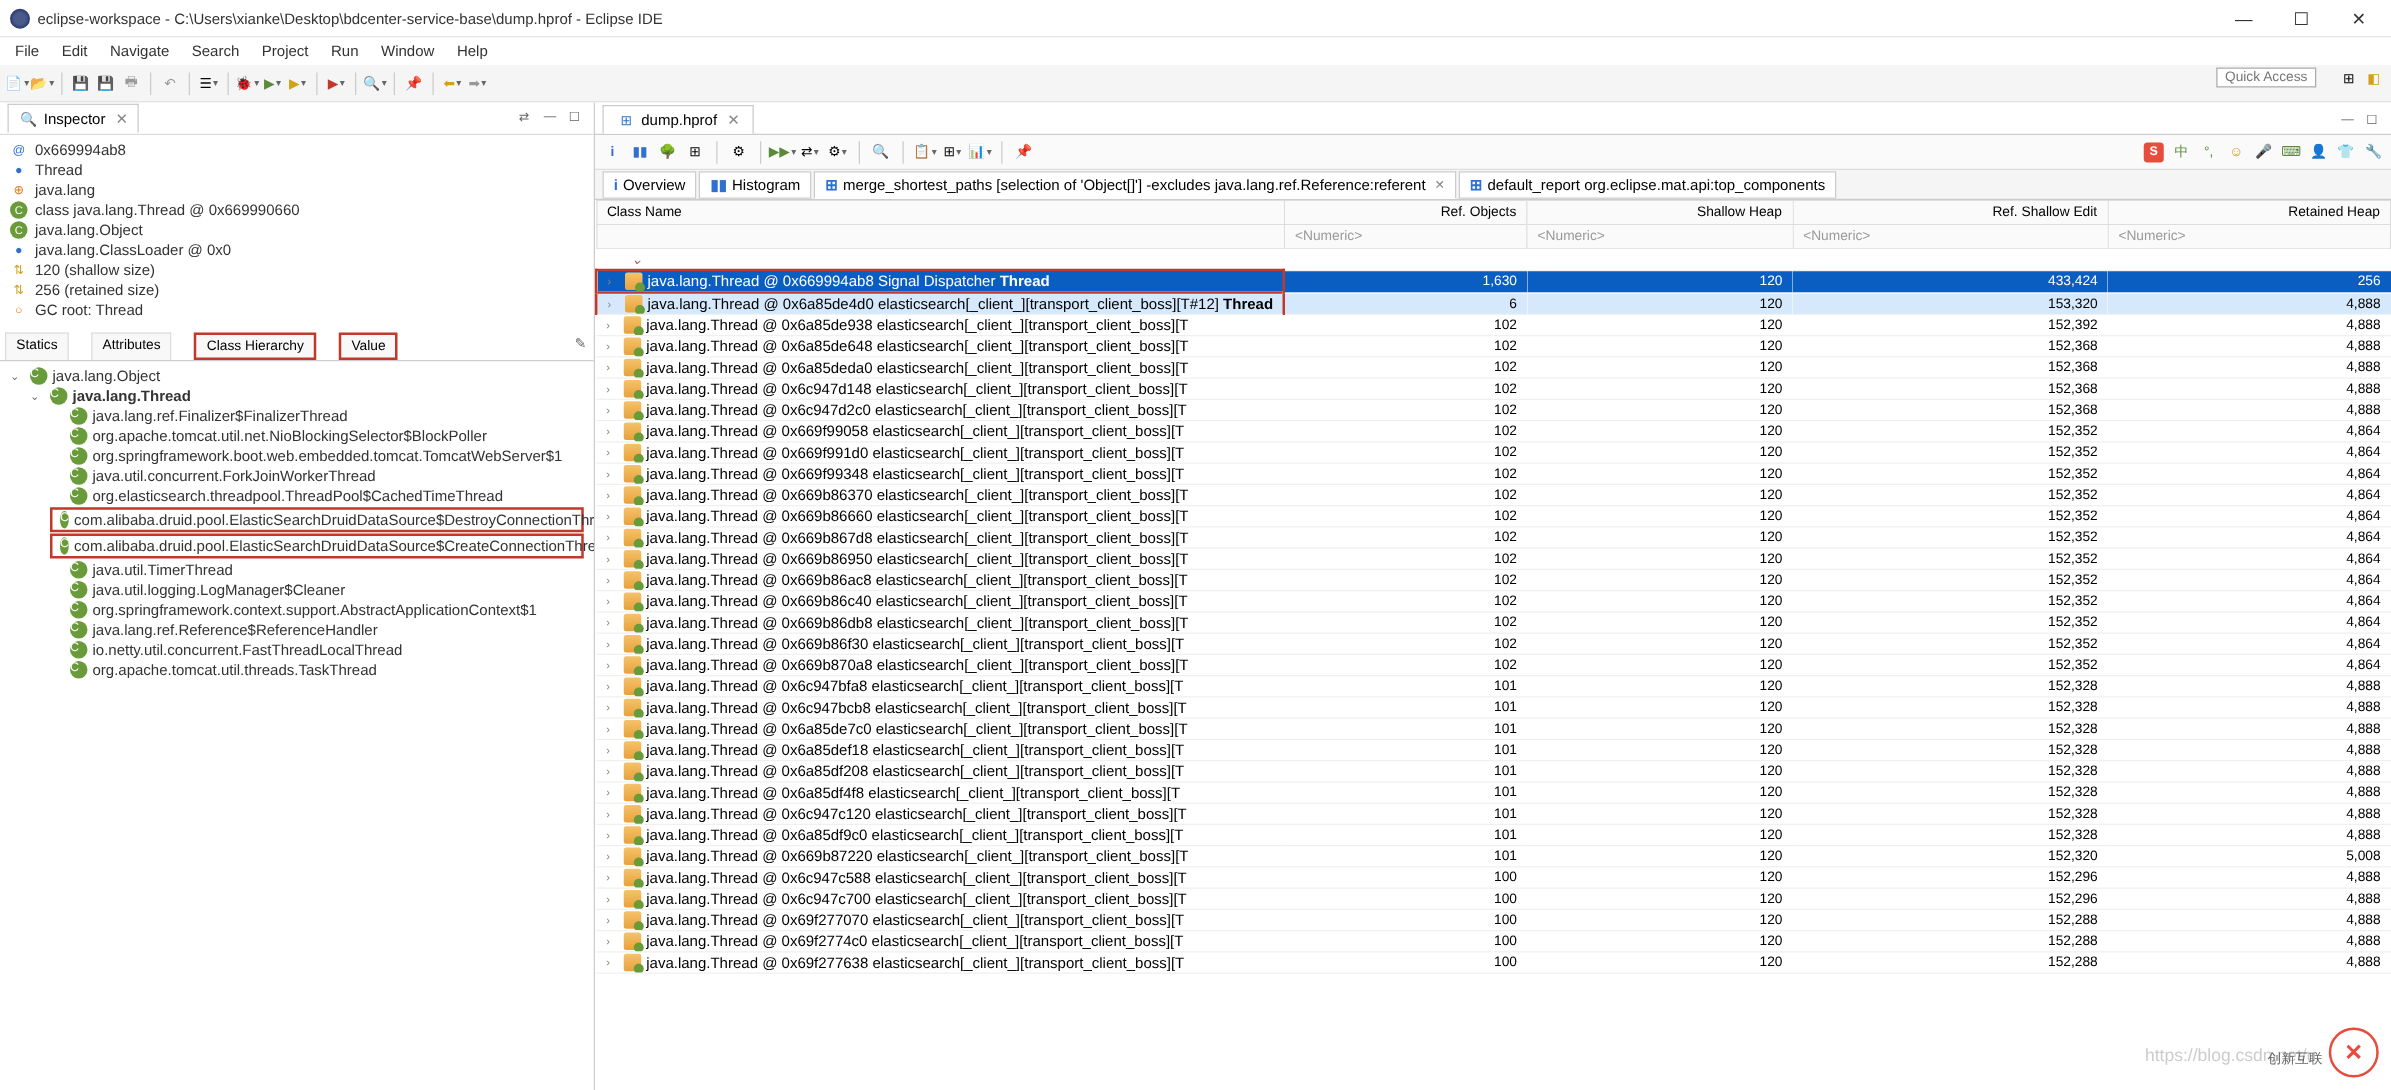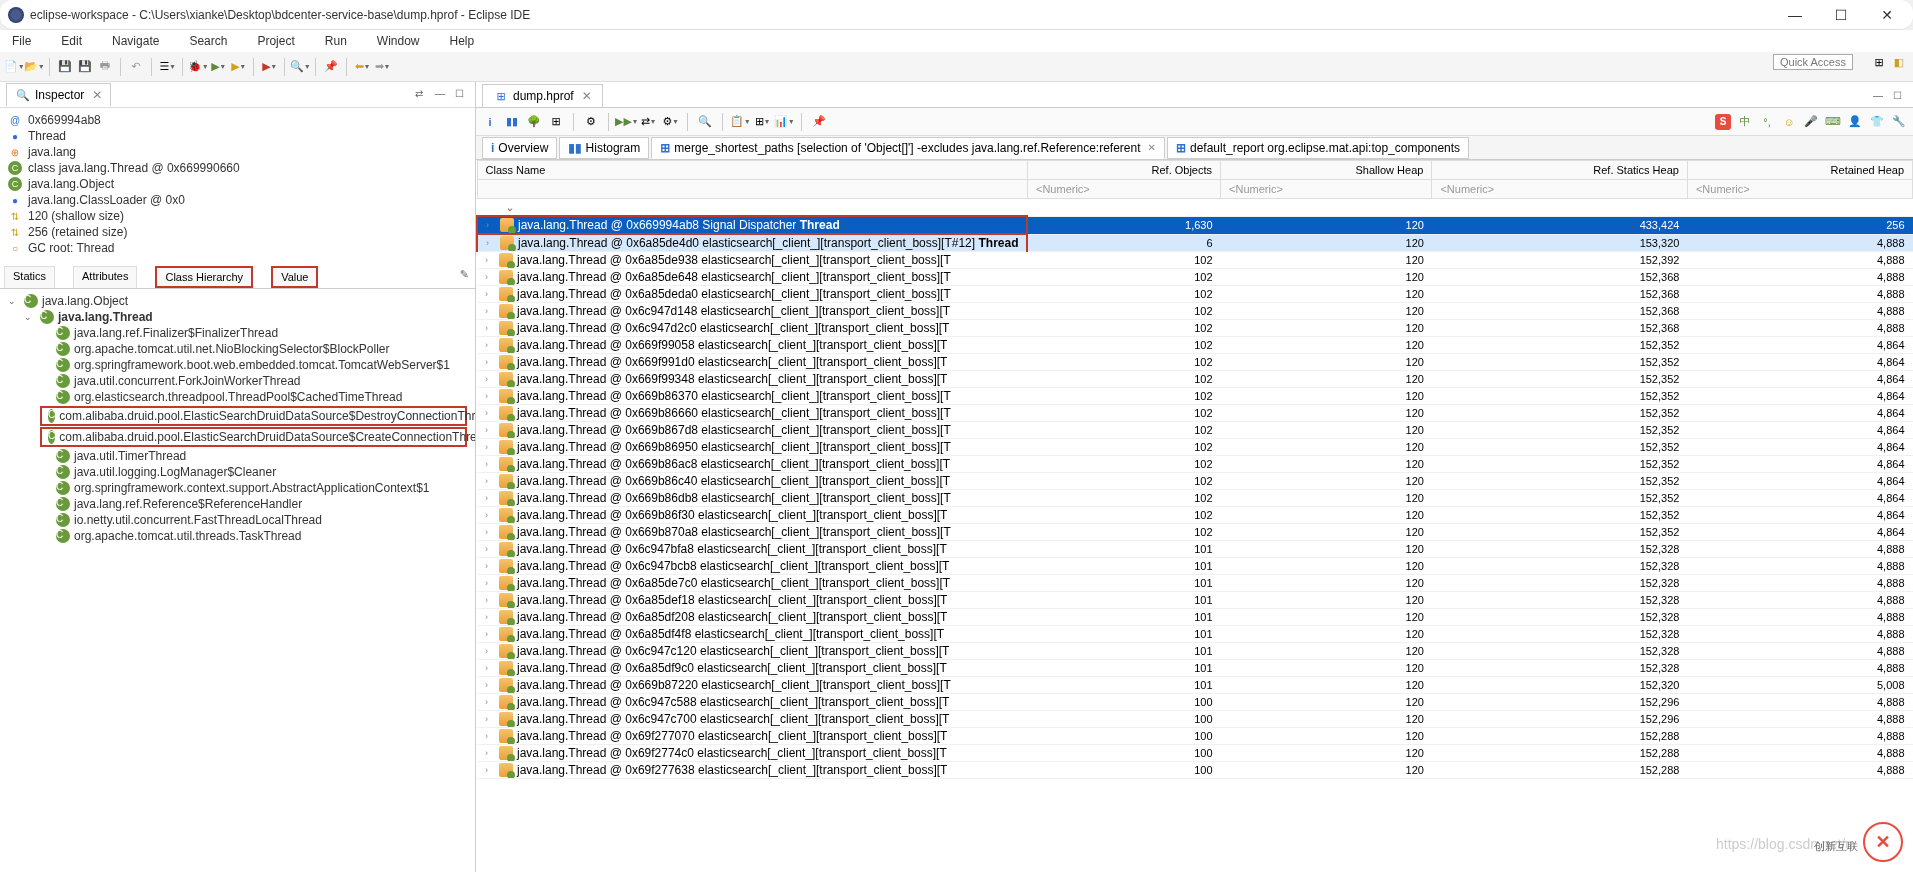--- a/index.html
+++ b/index.html
@@ -1,24 +1,24 @@
 <!DOCTYPE html>
 <html><head>
 <meta charset="utf-8">
 <style>
 * { margin: 0; padding: 0; box-sizing: border-box; font-family: "Segoe UI", Tahoma, sans-serif; font-size: 12px; }
 body { background: #f0f0f0; width: 1913px; height: 872px; overflow: hidden; position: relative; }
 
-.titlebar { height: 30px; background: #fff; display: flex; align-items: center; padding: 0 8px; border-bottom: 1px solid #e0e0e0; border-radius: 13px; }
+.titlebar { height: 30px; background: #fff; display: flex; align-items: center; padding: 0 8px; border-bottom: 1px solid #e0e0e0; }
 .titlebar-icon { width: 16px; height: 16px; margin-right: 6px; background: radial-gradient(circle, #4a5a8a 40%, #2a3a6a 70%); border-radius: 50%; }
 .titlebar-title { flex: 1; color: #333; }
 .win-controls { display: flex; gap: 18px; margin-right: 4px; }
 .win-btn { width: 28px; height: 20px; display: flex; align-items: center; justify-content: center; cursor: pointer; font-size: 14px; color: #333; }
 
-.menubar { height: 22px; background: #fff; display: flex; align-items: center; padding: 0 4px; gap: 14px; }
+.menubar { height: 22px; background: #fff; display: flex; align-items: center; padding: 0 4px; gap: 2px; }
 .menu-item { padding: 2px 8px; color: #333; cursor: pointer; }
 
 .toolbar-global { height: 30px; background: #f5f5f5; display: flex; align-items: center; padding: 0 6px; gap: 4px; border-bottom: 1px solid #ddd; }
 .tb-sep { width: 1px; height: 18px; background: #ccc; margin: 0 3px; }
 .tb-icon { width: 16px; height: 16px; display: inline-flex; align-items: center; justify-content: center; font-size: 11px; cursor: pointer; }
 .tb-drop { font-size: 8px; color: #666; margin-left: 1px; }
 
 .quick-access { position: absolute; right: 60px; top: 54px; border: 1px solid #aaa; padding: 1px 6px; background: #fff; color: #777; font-size: 11px; }
 .perspective-icons { position: absolute; right: 6px; top: 54px; display: flex; gap: 4px; }
 
@@ -381,21 +381,21 @@
         </div>
       </div>
 
     <div class="table-container">
       <table class="data-table">
         <thead>
           <tr id="col-row">
               <th class="" style="width: 420px;">Class Name</th>
               <th class="num">Ref. Objects</th>
               <th class="num">Shallow Heap</th>
-              <th class="num">Ref. Statics Heap</th>
+              <th class="num">Ref. Shallow Edit</th>
               <th class="num">Retained Heap</th>
             </tr>
           <tr id="hint-row">
               <th class="numeric-hint"></th>
               <th class="numeric-hint">&lt;Numeric&gt;</th>
               <th class="numeric-hint">&lt;Numeric&gt;</th>
               <th class="numeric-hint">&lt;Numeric&gt;</th>
               <th class="numeric-hint">&lt;Numeric&gt;</th>
             </tr>
         </thead>

